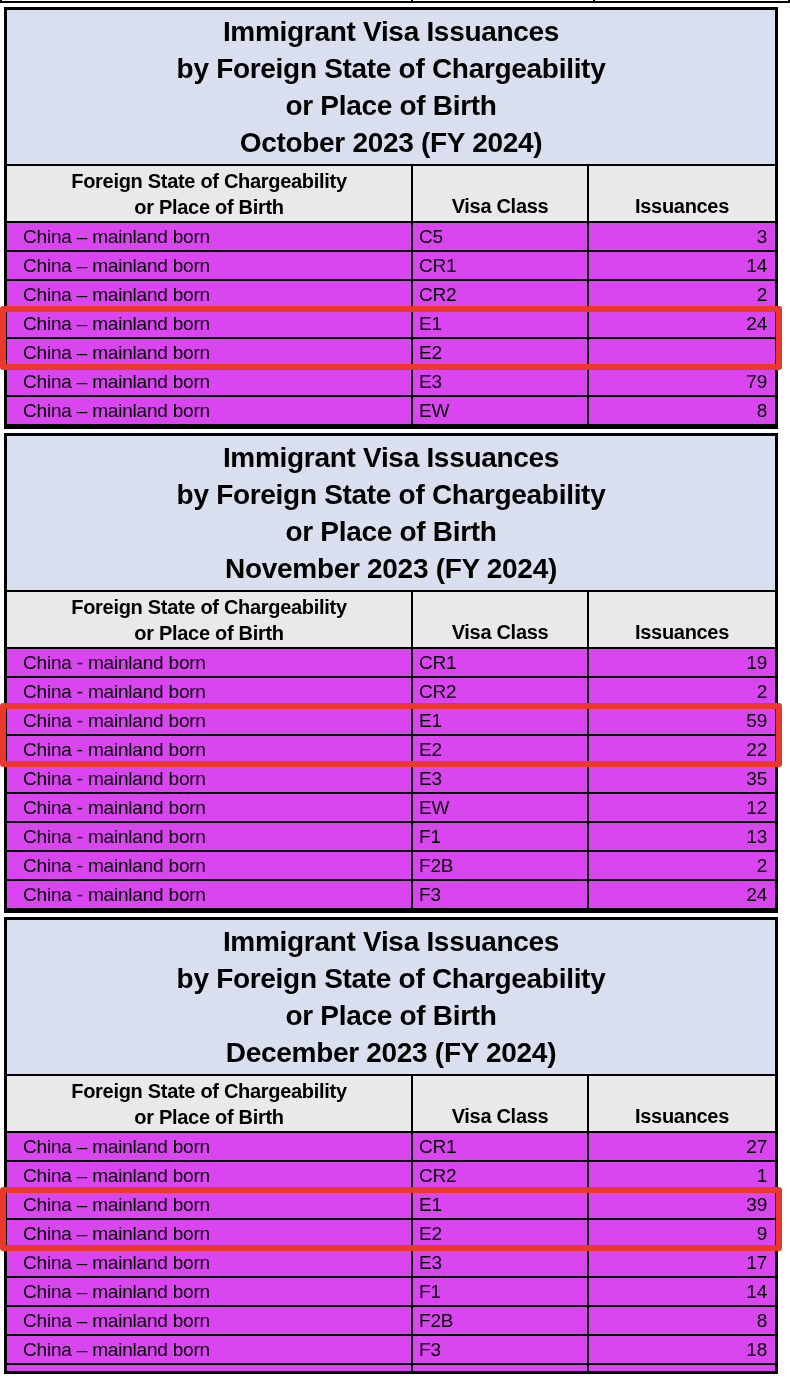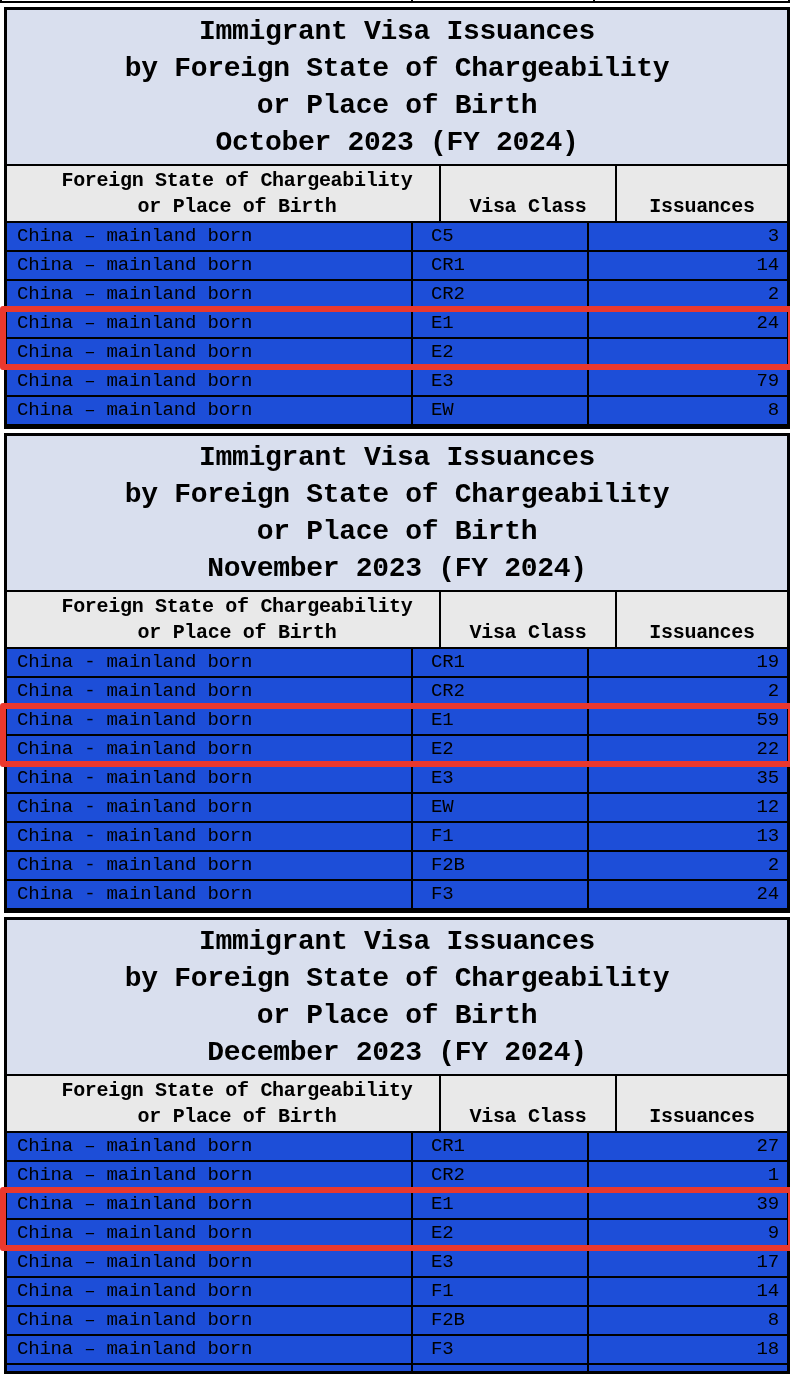--- a/index.html
+++ b/index.html
@@ -26,24 +26,23 @@
     border-bottom: 2px solid var(--table-border);
     position: relative;
     background: #fff;
   }
   .top-sliver .vtick {
     position: absolute; top: 0; width: 2px; height: 3px;
     background: var(--table-border);
   }
 
   .table-block {
-    margin: 0 0 4px 4px;
+    margin: 0 12px 4px 4px;
     border: 3px solid var(--table-border);
-    background: #1d4ed8;
-    font-family: Liberation Mono, monospace;
+    background: #d946ef;
   }
 
   .title-band {
     background: var(--title-band-bg);
     border-bottom: 2px solid var(--table-border);
     text-align: center;
     font-weight: bold;
     font-size: 28px;
     line-height: 37px;
     letter-spacing: -0.3px;
@@ -51,26 +50,25 @@
   }
 
   .head-row {
     display: flex;
     height: 57px;
     background: var(--header-row-bg);
     border-bottom: 2px solid var(--table-border);
     font-weight: bold;
     font-size: 20px;
     letter-spacing: -0.3px;
-    padding-left: 28px;
   }
 
   .cell { overflow: hidden; white-space: nowrap; }
-  .c1 { width: 406px; border-right: 2px solid var(--table-border); padding-left: 10px; }
-  .c2 { width: 176px; border-right: 2px solid var(--table-border); padding-left: 18px; }
+  .c1 { width: 406px; border-right: 2px solid var(--table-border); padding-left: 16px; }
+  .c2 { width: 176px; border-right: 2px solid var(--table-border); padding-left: 6px; }
   .c3 { flex: 1; padding-right: 8px; }
 
   .head-row .c1 {
     display: flex; flex-direction: column;
     justify-content: center; align-items: center;
     line-height: 26px; padding-left: 0;
   }
   .head-row .c2, .head-row .c3 {
     display: flex; align-items: flex-end; justify-content: center;
     padding: 0 0 3px 0;

